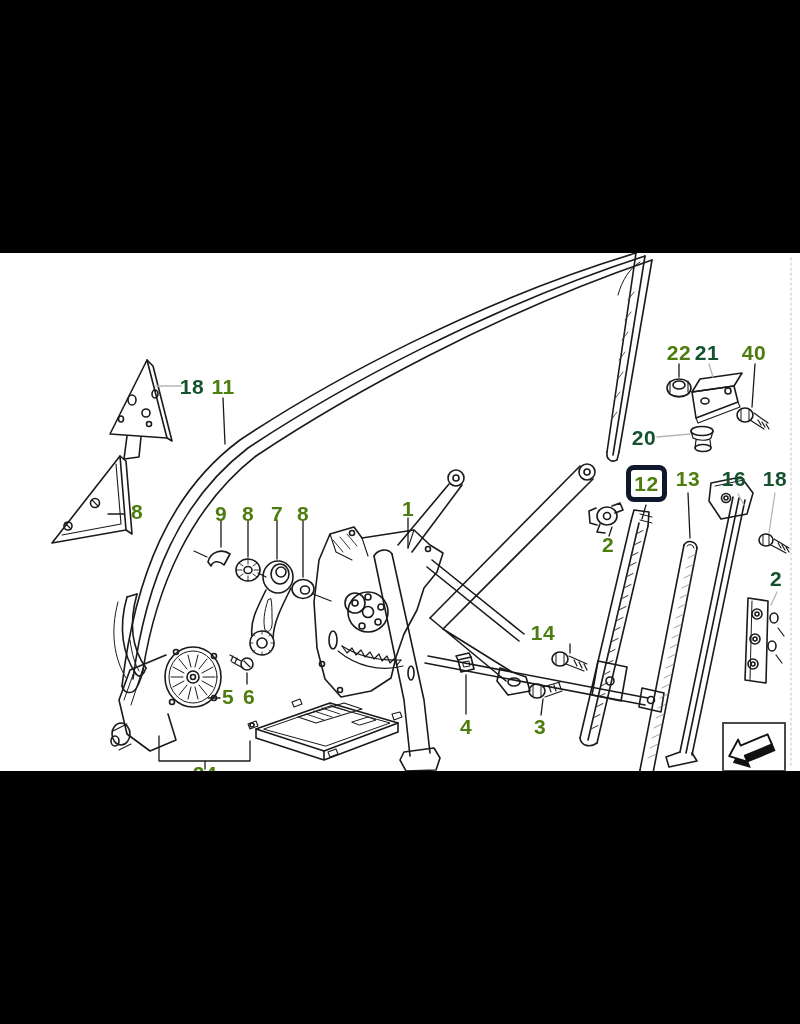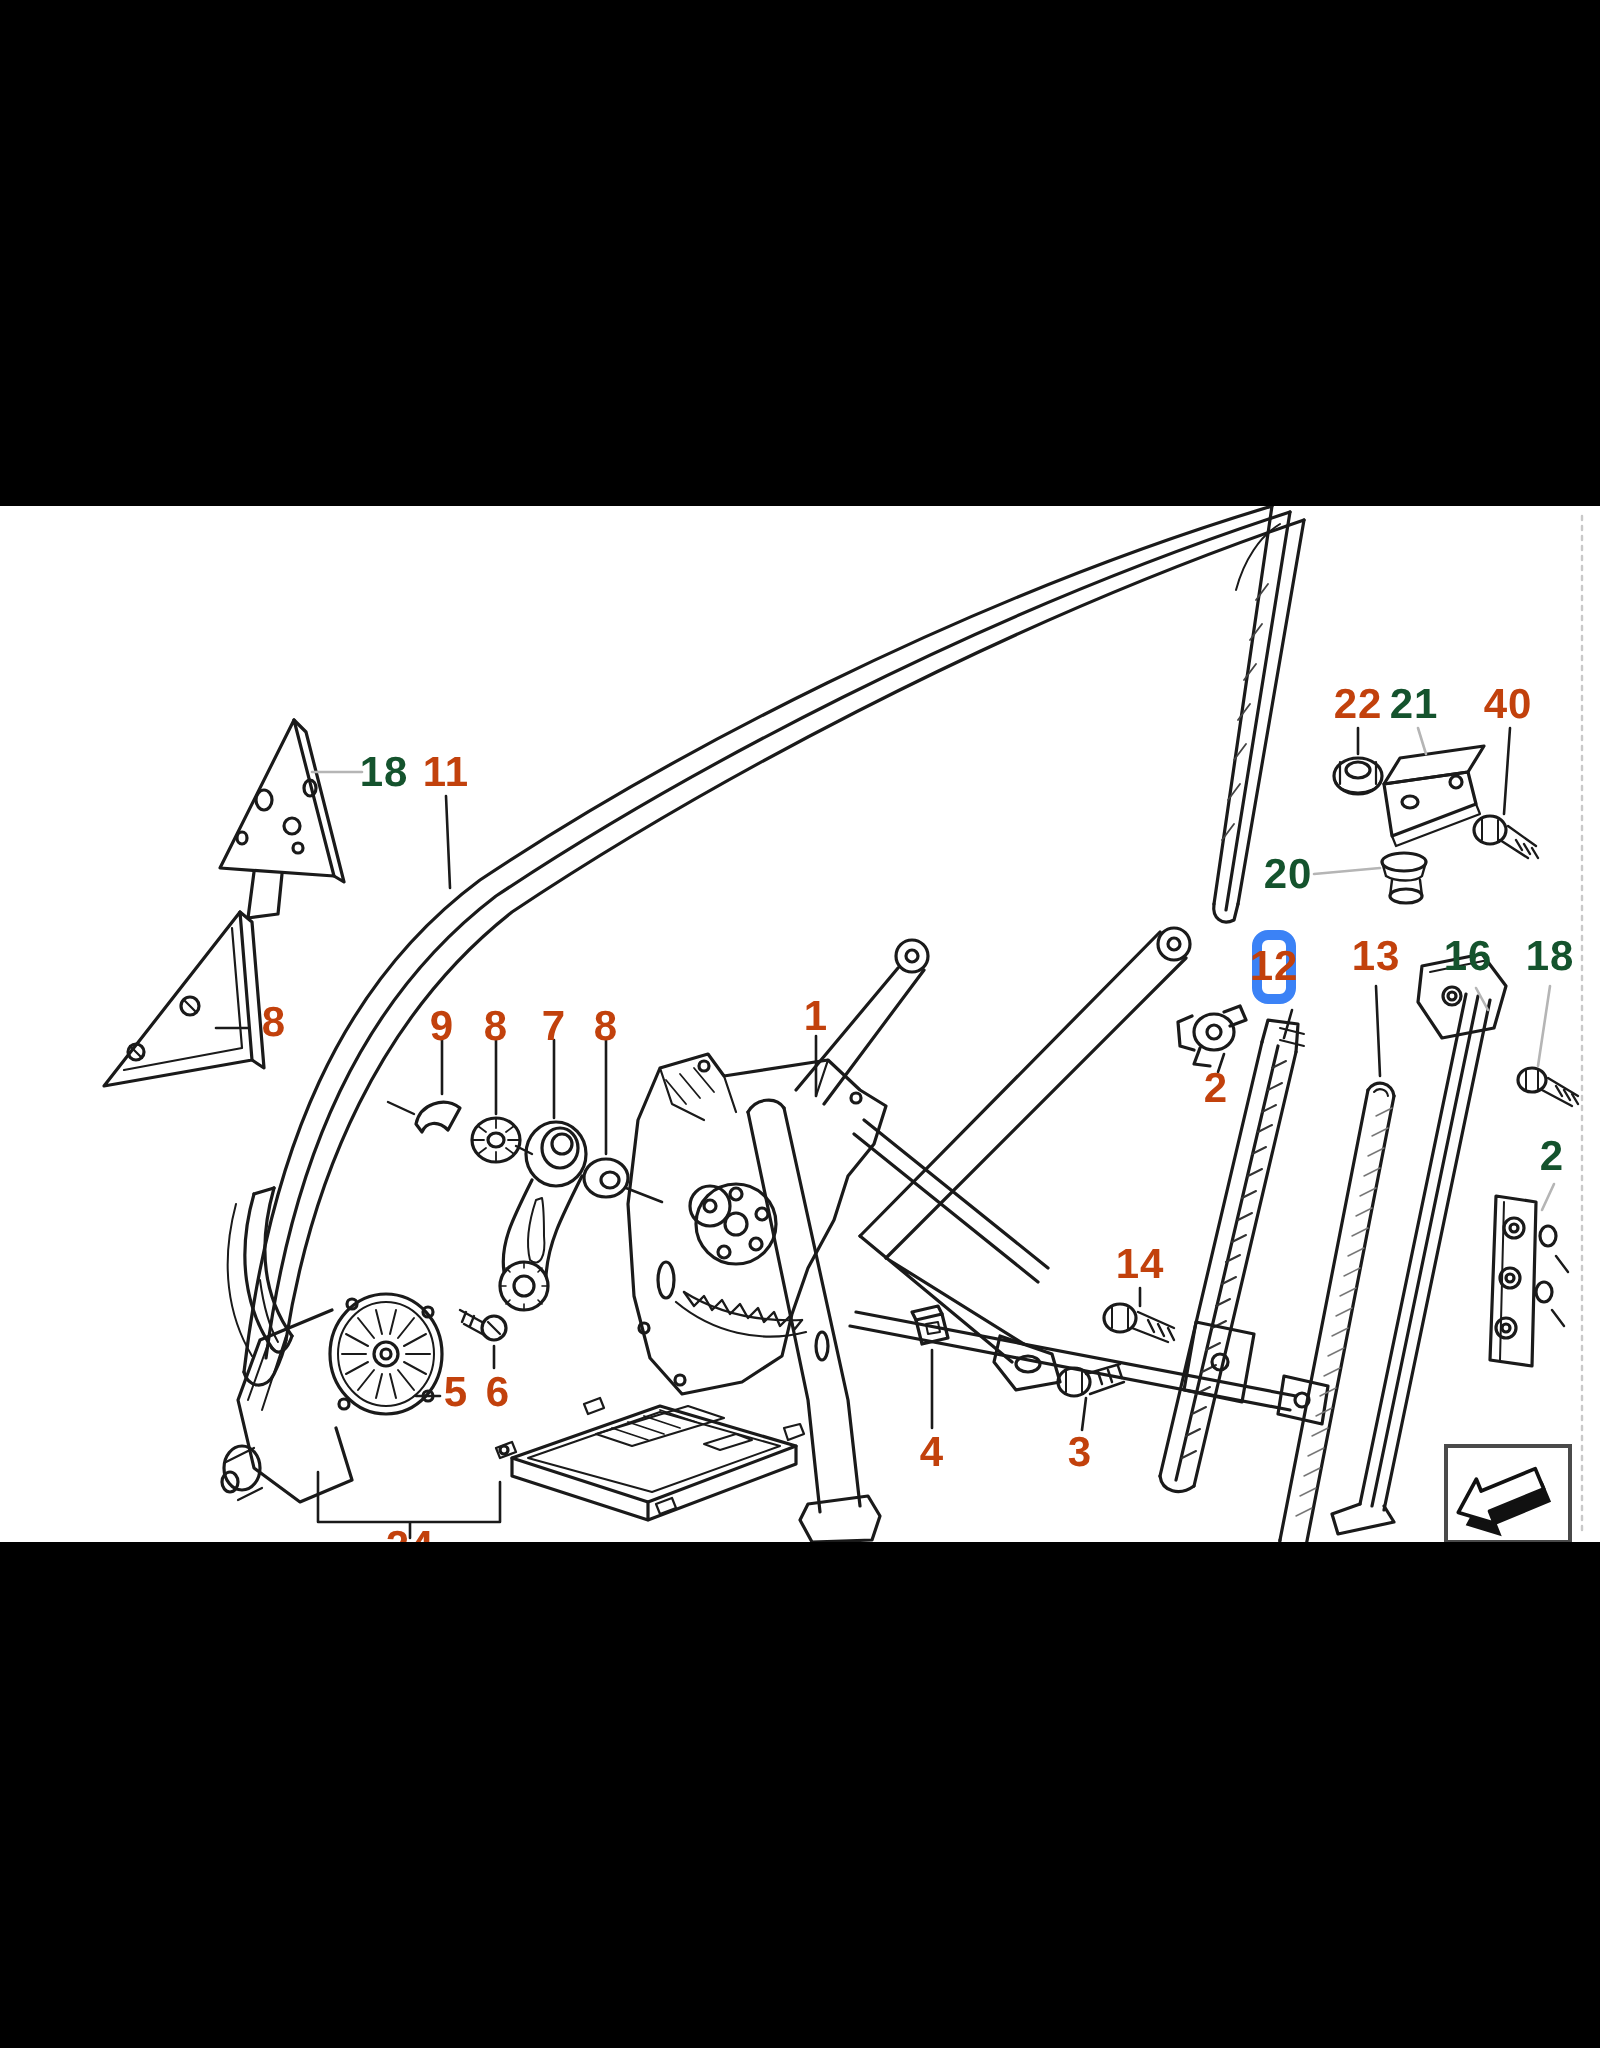--- a/index.html
+++ b/index.html
@@ -3,25 +3,25 @@
 <meta charset="utf-8">
 <style>
   html,body{margin:0;padding:0;}
   body{width:800px;height:1024px;background:#000;font-family:"Liberation Sans",sans-serif;}
   .stage{position:relative;width:800px;height:1024px;overflow:hidden;background:#000;}
   .bar{position:absolute;left:0;width:800px;background:#000;}
   .bar.top{top:0;height:253px;}
   .bar.bottom{top:771px;height:253px;}
   .page{position:absolute;left:0;top:253px;width:800px;height:518px;background:#fff;overflow:hidden;}
   .page svg.draw{position:absolute;left:0;top:0;width:800px;height:518px;}
-  .lbl{position:absolute;transform:translateX(-50%);font-size:21px;font-weight:700;color:#c2410c;
+  .lbl{position:absolute;transform:translateX(-50%);font-size:21px;font-weight:700;color:#4d7c0f;
        letter-spacing:.5px;line-height:1;white-space:nowrap;}
   .lbl.muted{color:#14532d;}
-  .hl-box{position:absolute;left:626px;top:212px;width:22px;height:37px;box-sizing:border-box;
-          border:5px solid #3b82f6;border-radius:8px;background:#fff;
+  .hl-box{position:absolute;left:626px;top:212px;width:41px;height:37px;box-sizing:border-box;
+          border:5px solid #0f172a;border-radius:8px;background:#fff;
           display:flex;align-items:center;justify-content:center;}
   .hl-box .lbl{position:static;transform:none;}
   .arrow-box{position:absolute;left:722px;top:469px;width:64px;height:50px;box-sizing:border-box;
              border:2px solid #4a4a4a;background:#fff;}
   .arrow-box svg{display:block;width:100%;height:100%;}
 </style>
 </head>
 <body>
 
 <div class="stage">
@@ -301,21 +301,21 @@
     <div class="lbl muted" style="left:644px;top:174px">20</div>
 
     <div class="hl-box">
       <div class="lbl">12</div>
     </div>
 
     <div class="lbl" style="left:688px;top:215px">13</div>
     <div class="lbl muted" style="left:734px;top:215px">16</div>
     <div class="lbl muted" style="left:775px;top:215px">18</div>
     <div class="lbl muted" style="left:776px;top:315px">2</div>
-    <div class="lbl" style="left:570px;top:369px">14</div>
+    <div class="lbl" style="left:543px;top:369px">14</div>
     <div class="lbl" style="left:466px;top:463px">4</div>
     <div class="lbl" style="left:540px;top:463px">3</div>
     <div class="lbl" style="left:228px;top:433px">5</div>
     <div class="lbl" style="left:249px;top:433px">6</div>
     <div class="lbl" style="left:205px;top:510px">24</div>
 
     <div class="arrow-box">
       <svg viewBox="0 0 64 50">
         <polygon points="9,42 18.8,23.9 21.4,30.4 50.8,18.2 55.4,29.2 26,41.4 28.6,47.9" fill="#111"></polygon>
         <polygon points="5,35 14.8,16.9 17.4,23.4 46.8,11.2 51.4,22.2 22,34.4 24.6,40.9" fill="#fff" stroke="#111" stroke-width="2" stroke-linejoin="round"></polygon>

